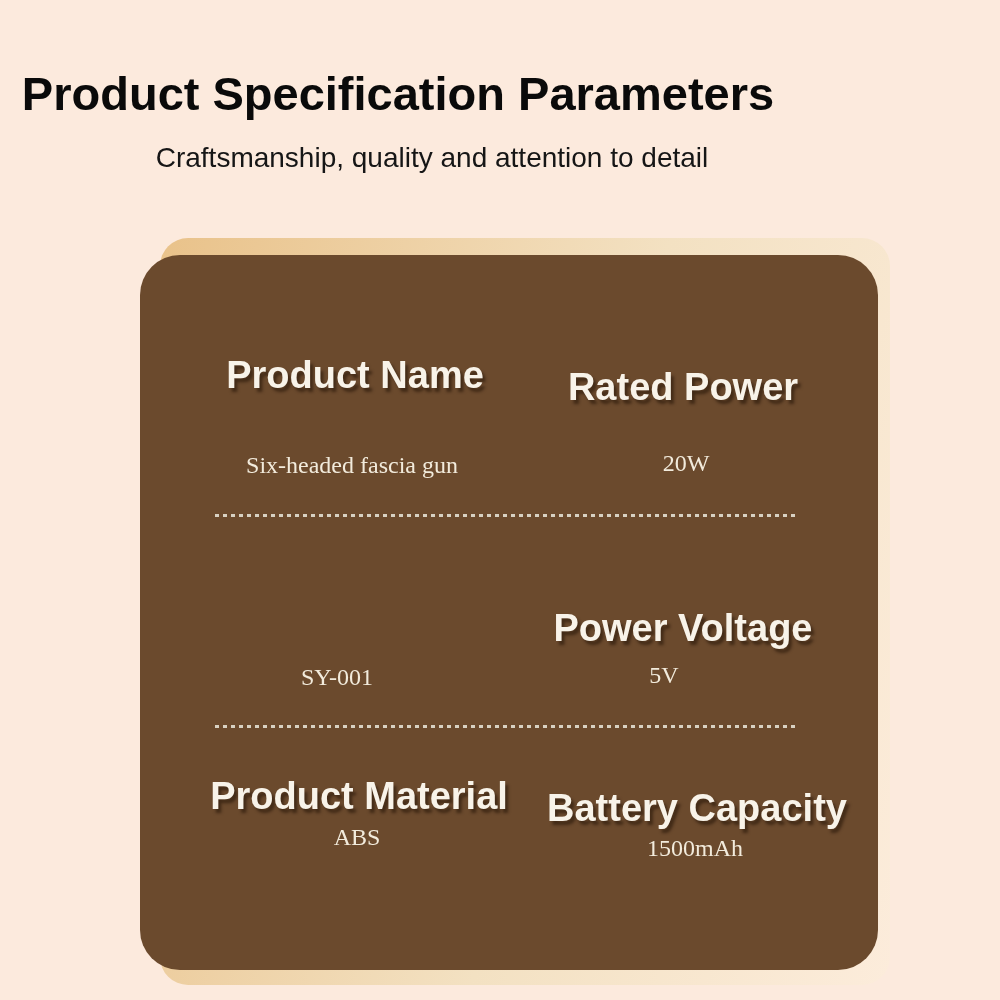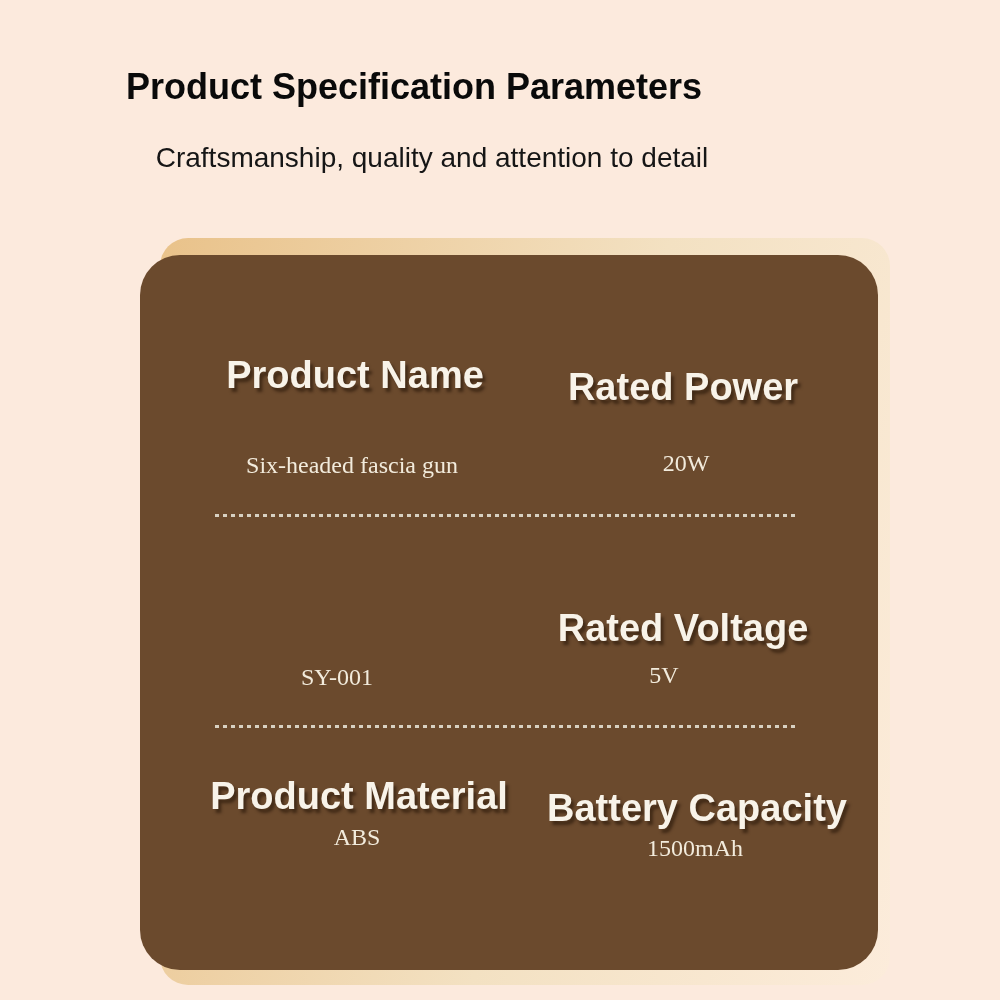--- a/index.html
+++ b/index.html
@@ -3,23 +3,23 @@
 <meta charset="utf-8">
 <style>
   html, body { margin: 0; padding: 0; }
   body {
     width: 1000px; height: 1000px;
     position: relative; overflow: hidden;
     background: #fceadd;
     font-family: "Liberation Sans", sans-serif;
   }
   .page-title {
-    position: absolute; top: 66px; left: 16px; width: 796px;
+    position: absolute; top: 66px; left: 0; width: 796px;
     text-align: center;
-    font-size: 36px; font-weight: bold; color: #0a0a0a;
+    font-size: 47px; font-weight: bold; color: #0a0a0a;
     letter-spacing: 0;
   }
   .page-subtitle {
     position: absolute; top: 142px; left: 0; width: 864px;
     text-align: center;
     font-size: 28px; font-weight: normal; color: #161616;
   }
   .card-back {
     position: absolute; left: 160px; top: 238px;
     width: 730px; height: 747px;
@@ -62,21 +62,21 @@
 
 <div class="card">
 
   <div class="cell label" style="left:215px; top:101px;">Product Name</div>
   <div class="cell label" style="left:543px; top:113px;">Rated Power</div>
   <div class="cell value" style="left:212px; top:198px;">Six-headed fascia gun</div>
   <div class="cell value" style="left:546px; top:196px;">20W</div>
 
   <div class="divider" style="top:259px;"></div>
 
-  <div class="cell label" style="left:543px; top:354px;">Rated Voltage</div>
+  <div class="cell label" style="left:543px; top:354px;">Power Voltage</div>
   <div class="cell value" style="left:197px; top:410px;">SY-001</div>
   <div class="cell value" style="left:524px; top:408px;">5V</div>
 
   <div class="divider" style="top:470px;"></div>
 
   <div class="cell label" style="left:219px; top:522px;">Product Material</div>
   <div class="cell label" style="left:557px; top:518px;margin-top:16px;">Battery Capacity</div>
   <div class="cell value" style="left:217px; top:570px;">ABS</div>
   <div class="cell value" style="left:555px; top:581px;">1500mAh</div>
 

